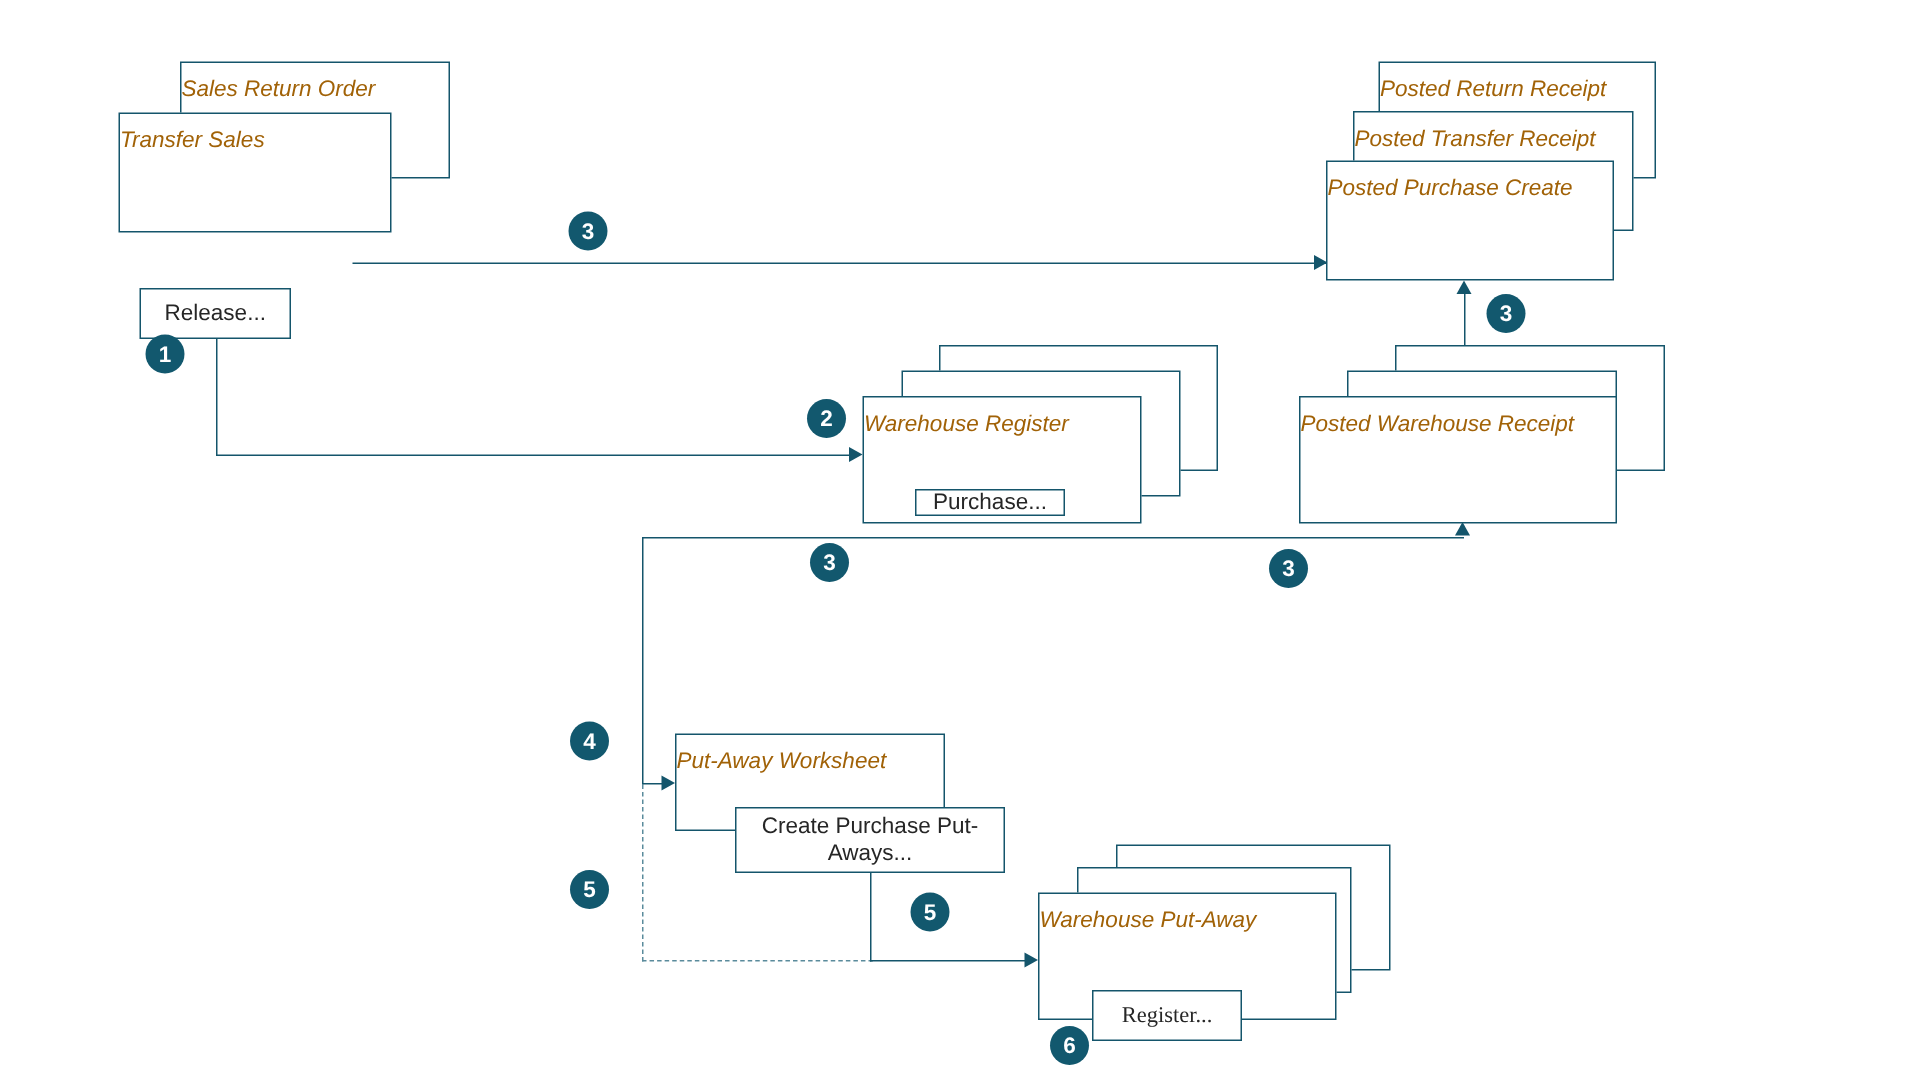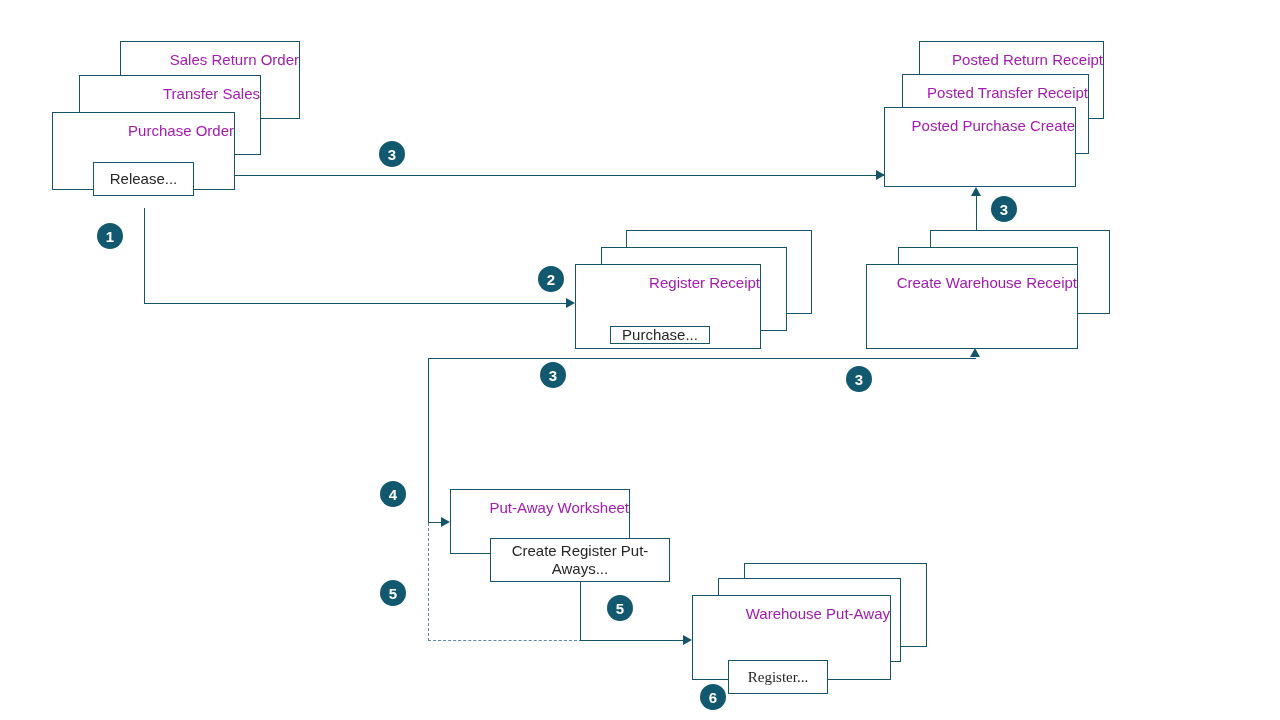--- a/index.html
+++ b/index.html
@@ -17,25 +17,26 @@
     height: 720px;
     background: #ffffff;
     overflow: hidden;
   }
   
   .box {
     position: absolute;
     box-sizing: border-box;
     border: 1.3px solid #14556b;
     background: #ffffff;
-    color: #a21caf;
+    color: #a16207;
     font-size: 15px;
     line-height: 1.15;
-    text-align: right;
+    text-align: left;
     padding-top: 9px;
+    font-style: italic;
   }
   .box.ghost {
     padding-top: 0;
   }
   
   .btn {
     position: absolute;
     box-sizing: border-box;
     border: 1.3px solid #14556b;
     background: #ffffff;
@@ -101,60 +102,57 @@
 <div id="canvas">
 
   <div class="box" style="left:120px; top:41px; width:180px; height:78px; z-index:1;">
     <span>Sales Return Order</span>
   </div>
 
   <div class="box" style="left:79px; top:75px; width:182px; height:80px; z-index:2;">
     <span>Transfer Sales</span>
   </div>
 
-  <div class="box" style="left:52px; top:112px; width:183px; height:78px; z-index:3;">
-    <span>Purchase Order</span>
-  </div>
-
-  <div class="btn" style="left:93px; top:162px; width:101px; height:34px; z-index:4;">
+
+  <div class="btn" style="left:93px; top:192px; width:101px; height:34px; z-index:4;">
     <span>Release...</span>
   </div>
 
   <div class="box" style="left:919px; top:41px; width:185px; height:78px; z-index:1;">
     <span>Posted Return Receipt</span>
   </div>
 
   <div class="box" style="left:902px; top:74px; width:187px; height:80px; z-index:2;">
     <span>Posted Transfer Receipt</span>
   </div>
 
   <div class="box" style="left:884px; top:107px; width:192px; height:80px; z-index:3;">
     <span>Posted Purchase Create</span>
   </div>
 
   <div class="box ghost" style="left:626px; top:230px; width:186px; height:84px; z-index:1;"></div>
   <div class="box ghost" style="left:601px; top:247px; width:186px; height:84px; z-index:2;"></div>
   <div class="box" style="left:575px; top:264px; width:186px; height:85px; z-index:3;">
-    <span>Register Receipt</span>
+    <span>Warehouse Register</span>
   </div>
   <div class="btn" style="left:610px; top:326px; width:100px; height:18px; z-index:4;">
     <span>Purchase...</span>
   </div>
 
   <div class="box ghost" style="left:930px; top:230px; width:180px; height:84px; z-index:1;"></div>
   <div class="box ghost" style="left:898px; top:247px; width:180px; height:84px; z-index:2;"></div>
   <div class="box" style="left:866px; top:264px; width:212px; height:85px; z-index:3;">
-    <span>Create Warehouse Receipt</span>
+    <span>Posted Warehouse Receipt</span>
   </div>
 
   <div class="box" style="left:450px; top:489px; width:180px; height:65px; z-index:3;">
     <span>Put-Away Worksheet</span>
   </div>
   <div class="btn" style="left:490px; top:538px; width:180px; height:44px; z-index:4; padding:0 6px;">
-    <span>Create Register Put-Aways...</span>
+    <span>Create Purchase Put-Aways...</span>
   </div>
 
   <div class="box ghost" style="left:744px; top:563px; width:183px; height:84px; z-index:1;"></div>
   <div class="box ghost" style="left:718px; top:578px; width:183px; height:84px; z-index:2;"></div>
   <div class="box" style="left:692px; top:595px; width:199px; height:85px; z-index:3;">
     <span>Warehouse Put-Away</span>
   </div>
   <div class="btn" style="left:728px; top:660px; width:100px; height:34px; z-index:4;font-family:Liberation Serif, serif;">
     <span>Register...</span>
   </div>

